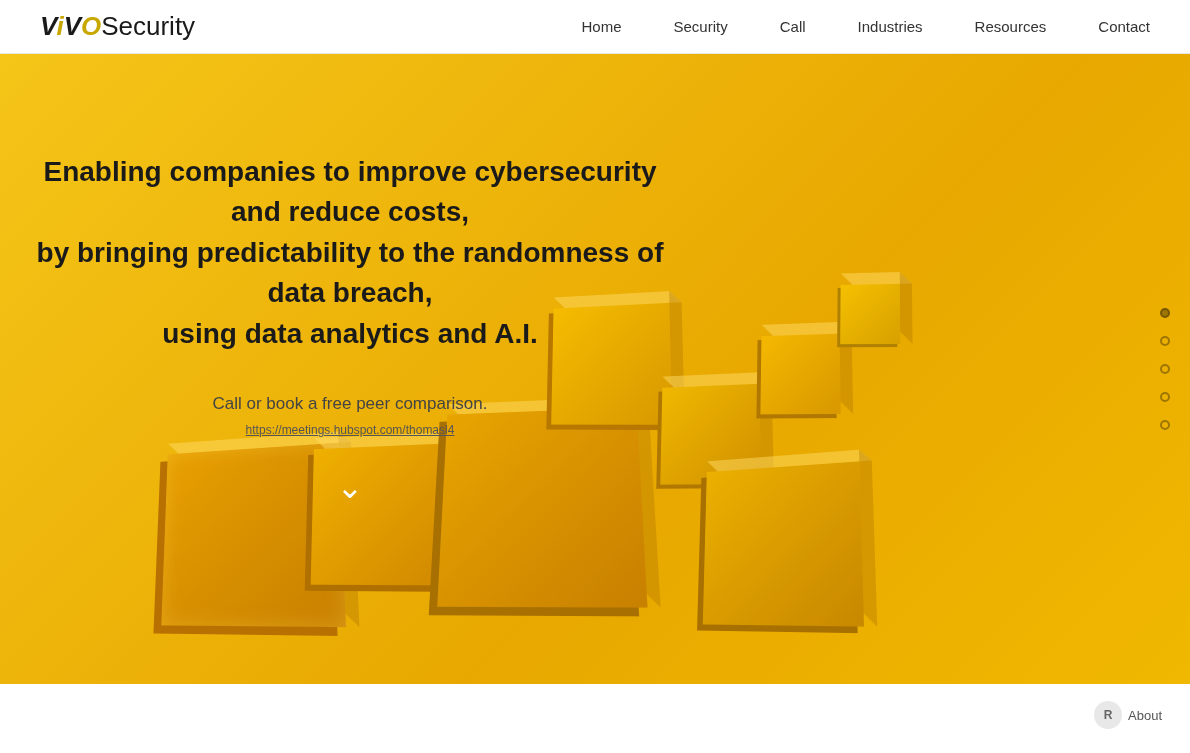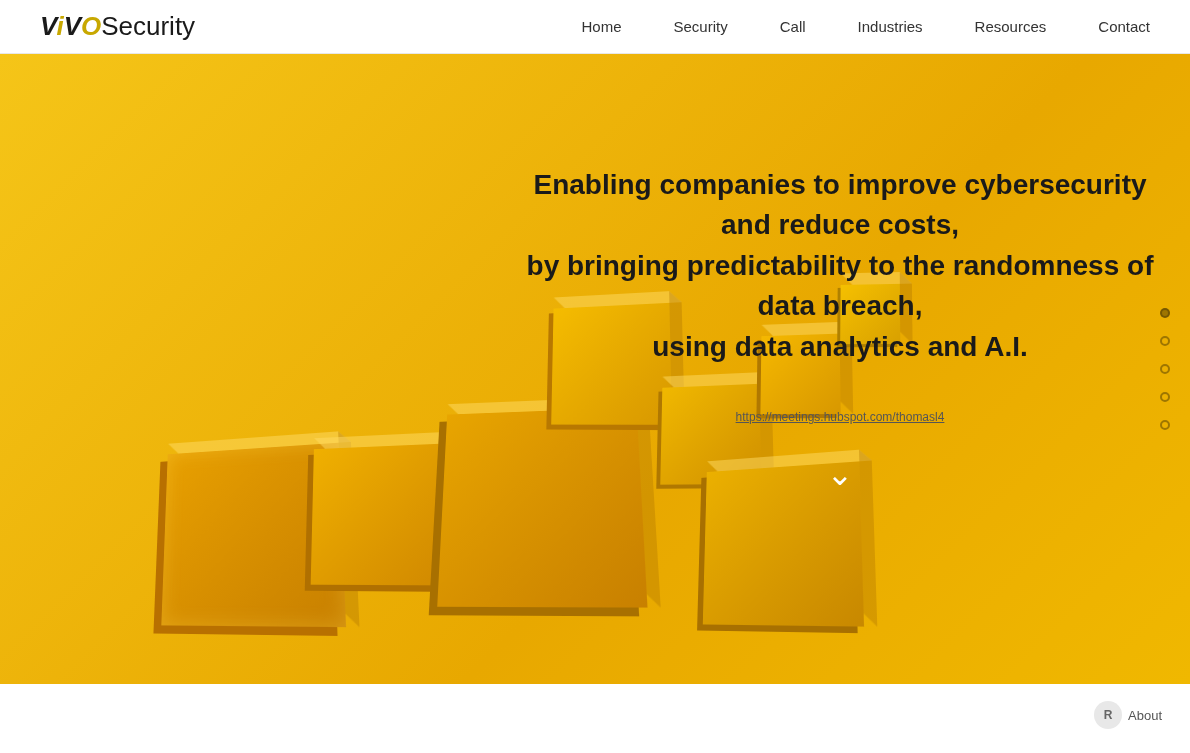--- a/index.html
+++ b/index.html
@@ -54,21 +54,21 @@
     
     .hero {
       position: relative;
       width: 1190px;
       height: 630px;
       background: #f5c518;
       background: linear-gradient(135deg, #f5c518 0%, #e8a800 60%, #f0b800 100%);
       overflow: hidden;
       display: flex;
       align-items: center;
-      justify-content: flex-end;
+      justify-content: flex-start;
     }
 
     
     .cube-container {
       position: absolute;
       top: 0; left: 0; right: 0; bottom: 0;
       pointer-events: none;
     }
 
     .cube {
@@ -281,20 +281,21 @@
     <div class="cube cube-3"></div>
     <div class="cube cube-4"></div>
     <div class="cube cube-5"></div>
     <div class="cube cube-6"></div>
     <div class="cube cube-7"></div>
     <div class="cube cube-8"></div>
   </div>
 
   <div class="hero-content">
     <p class="hero-headline">Enabling companies to improve cybersecurity and reduce costs,<br>by bringing predictability to the randomness of data breach,<br>using data analytics and A.I.</p>
+    <p class="hero-cta">Call or book a free peer comparison.</p>
     <a class="hero-link" href="#">https://meetings.hubspot.com/thomasl4</a>
     <span class="hero-chevron">⌄</span>
   </div>
 
   <div class="scroll-dots">
     <div class="scroll-dot active"></div>
     <div class="scroll-dot"></div>
     <div class="scroll-dot"></div>
     <div class="scroll-dot"></div>
     <div class="scroll-dot"></div>

